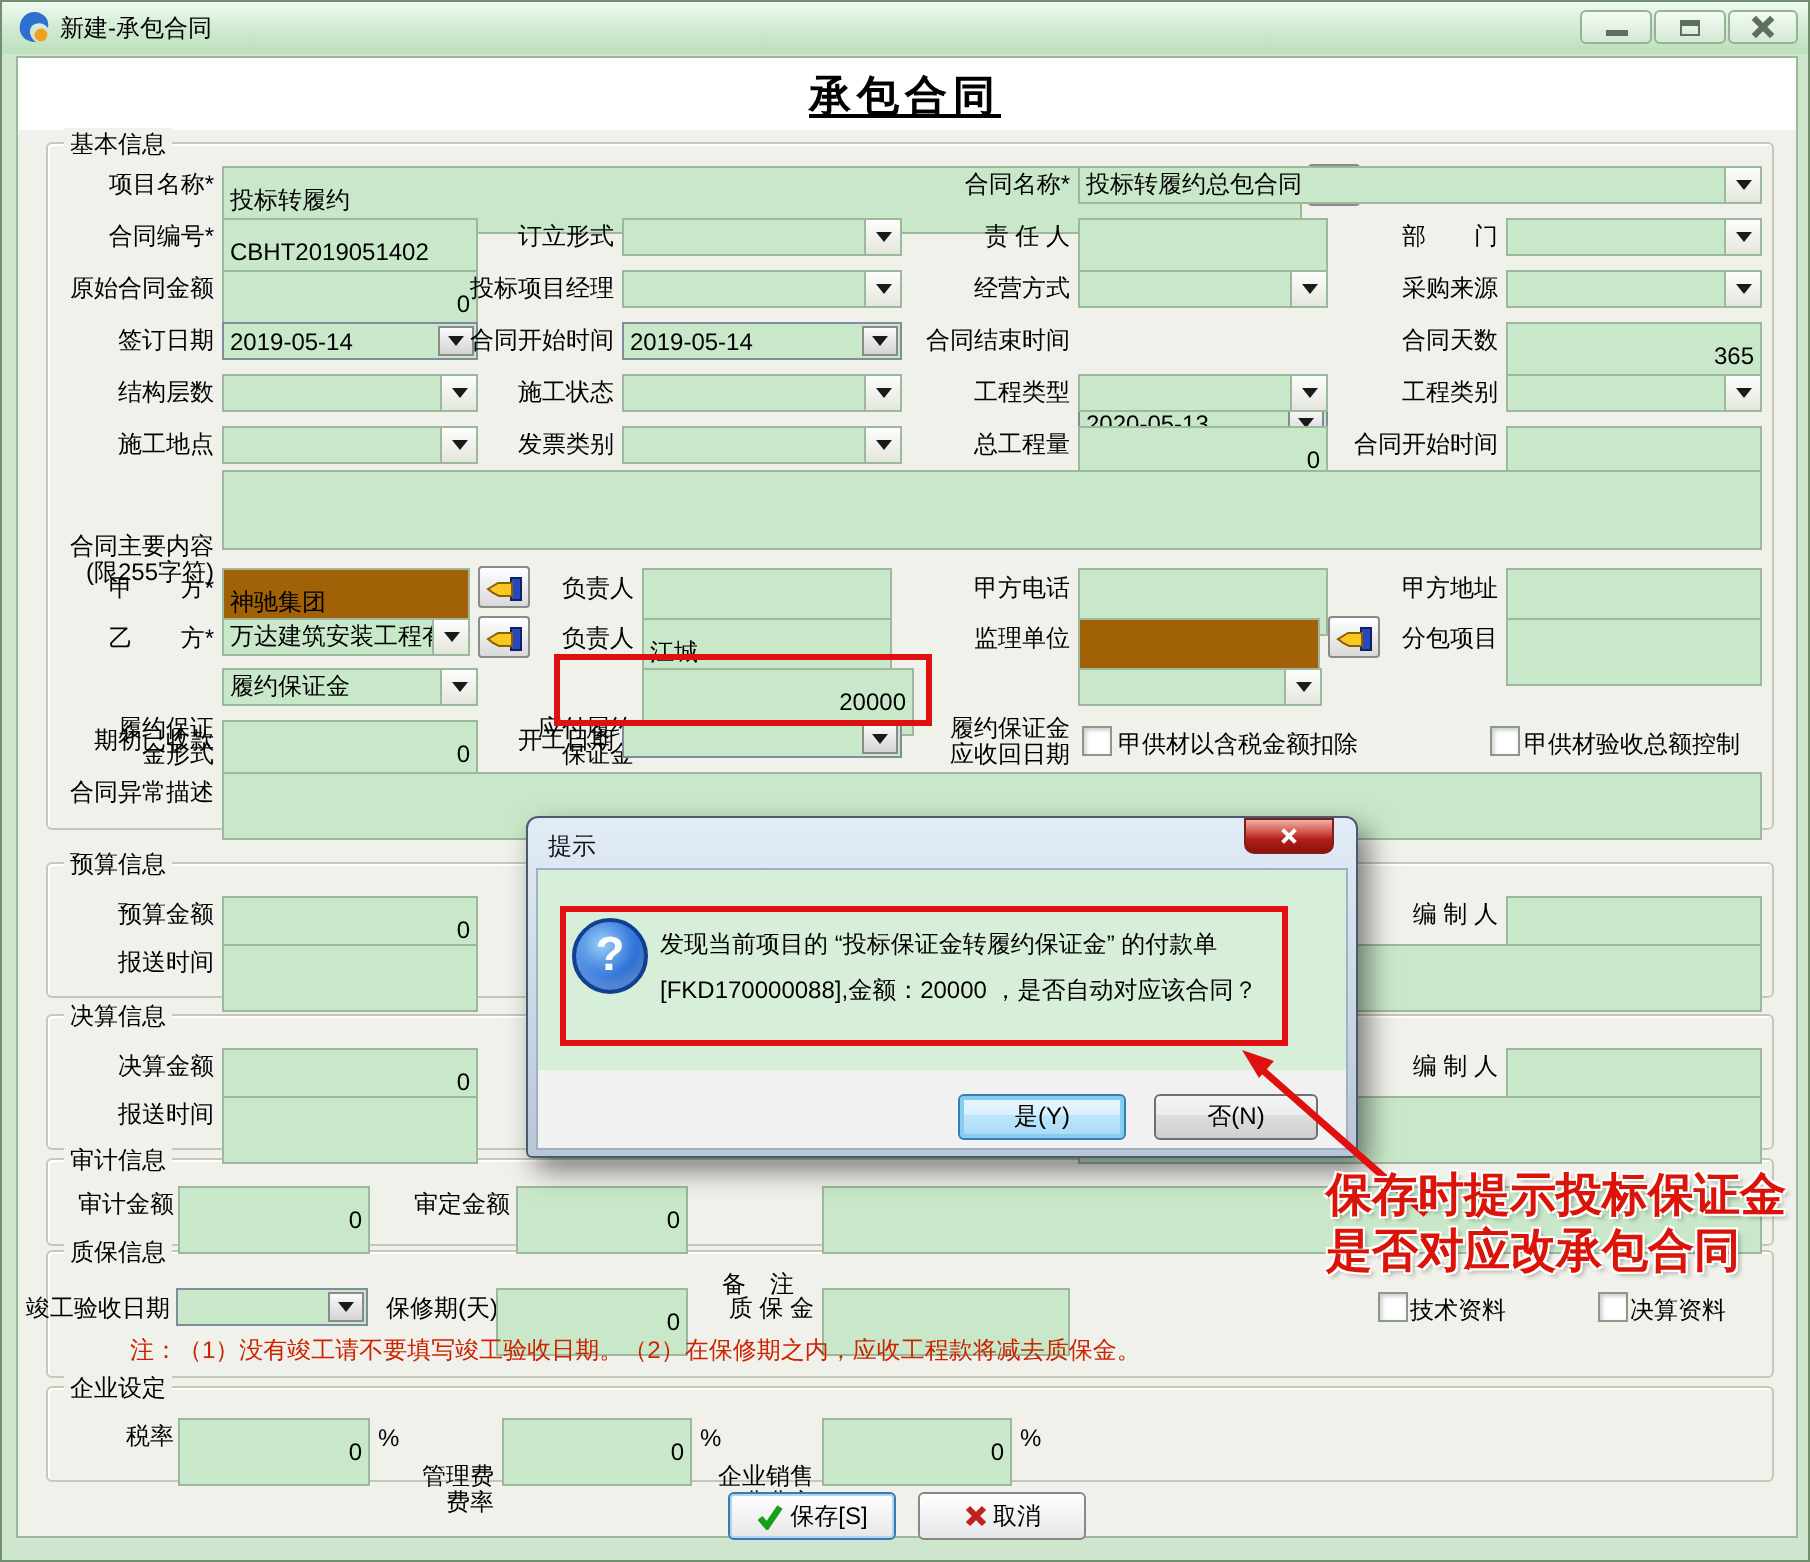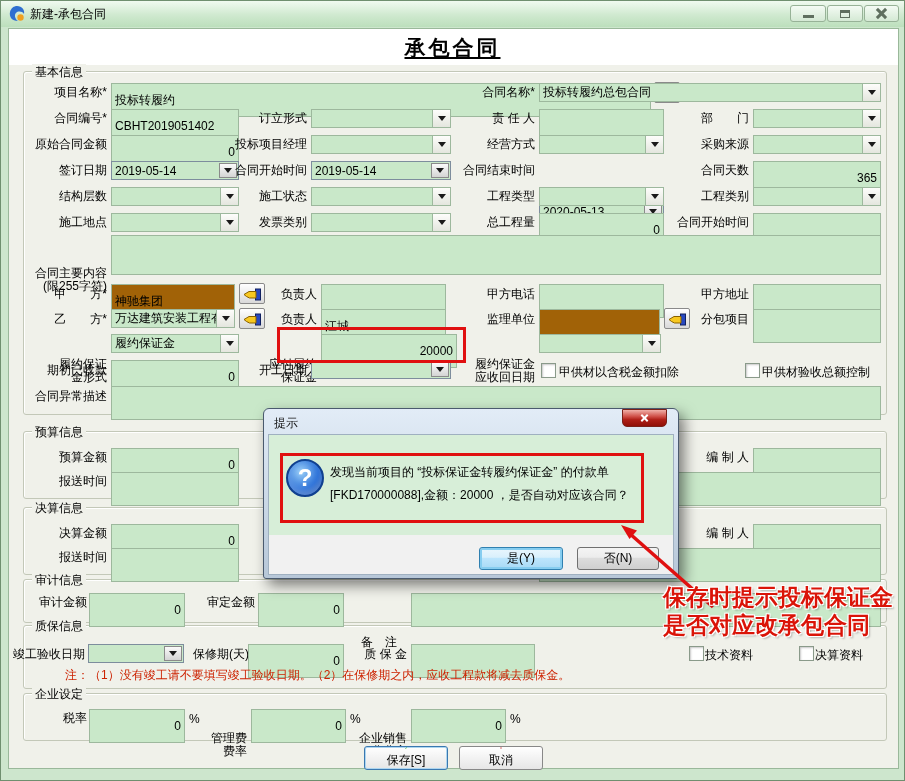--- a/index.html
+++ b/index.html
@@ -34,21 +34,21 @@
   .dcombo{border:1px solid #7d8d9d;}
   .dcombo .cbtn{background:linear-gradient(#fafafa,#d4d4d4);border:1px solid #8a8a8a;margin:1px;width:16px;}
   .tri{width:0;height:0;border-left:4px solid transparent;border-right:4px solid transparent;border-top:5px solid #1a1a1a;}
   .hand{position:absolute;width:26px;height:21px;background:linear-gradient(#ffffff,#d9d9d9);border:1px solid #8a8a8a;
     border-radius:2px;display:flex;align-items:center;justify-content:center;box-sizing:border-box;z-index:3;}
   .chk{position:absolute;width:13px;height:13px;background:#fff;border:1px solid #8a9a8a;box-shadow:inset 1px 1px 2px #c8c8c8;z-index:3;}
   .chklbl{position:absolute;font-size:12px;z-index:3;white-space:pre;}
   .note-red{position:absolute;font-size:12px;color:#cc2200;z-index:3;white-space:pre;}
   .pct{position:absolute;font-size:12px;z-index:3;}
   .bigbtn{position:absolute;height:24px;display:flex;align-items:center;justify-content:center;gap:3px;font-size:12px;
-    background:linear-gradient(#ffffff,#e6e6e6);border:1px solid #888;border-radius:3px;box-sizing:border-box;z-index:3;flex-direction:column;}
+    background:linear-gradient(#ffffff,#e6e6e6);border:1px solid #888;border-radius:3px;box-sizing:border-box;z-index:3;}
   .bigbtn.primary{border:1px solid #3a78b0;box-shadow:inset 0 0 0 1px #aed6f0;}
   
   .redbox{position:absolute;border:3px solid #e01010;z-index:20;background:transparent;}
   .ann-text{position:absolute;font-size:23px;font-weight:900;color:#da1408;line-height:28px;z-index:45;white-space:pre;
     text-shadow:1px 1px 0 #fff,-1px -1px 0 #fff,1px -1px 0 #fff,-1px 1px 0 #fff,2px 2px 2px rgba(0,0,0,.25);}
   .ann-arrow{position:absolute;left:0;top:0;width:905px;height:781px;z-index:44;pointer-events:none;}
   
   .dialog{position:absolute;left:262px;top:407px;width:416px;height:171px;z-index:30;
     background:linear-gradient(#e2ecf7,#b7c7d8);border:1px solid #4a5a6e;border-radius:6px 6px 3px 3px;
     box-shadow:5px 6px 14px rgba(0,0,0,.5);box-sizing:border-box;}

